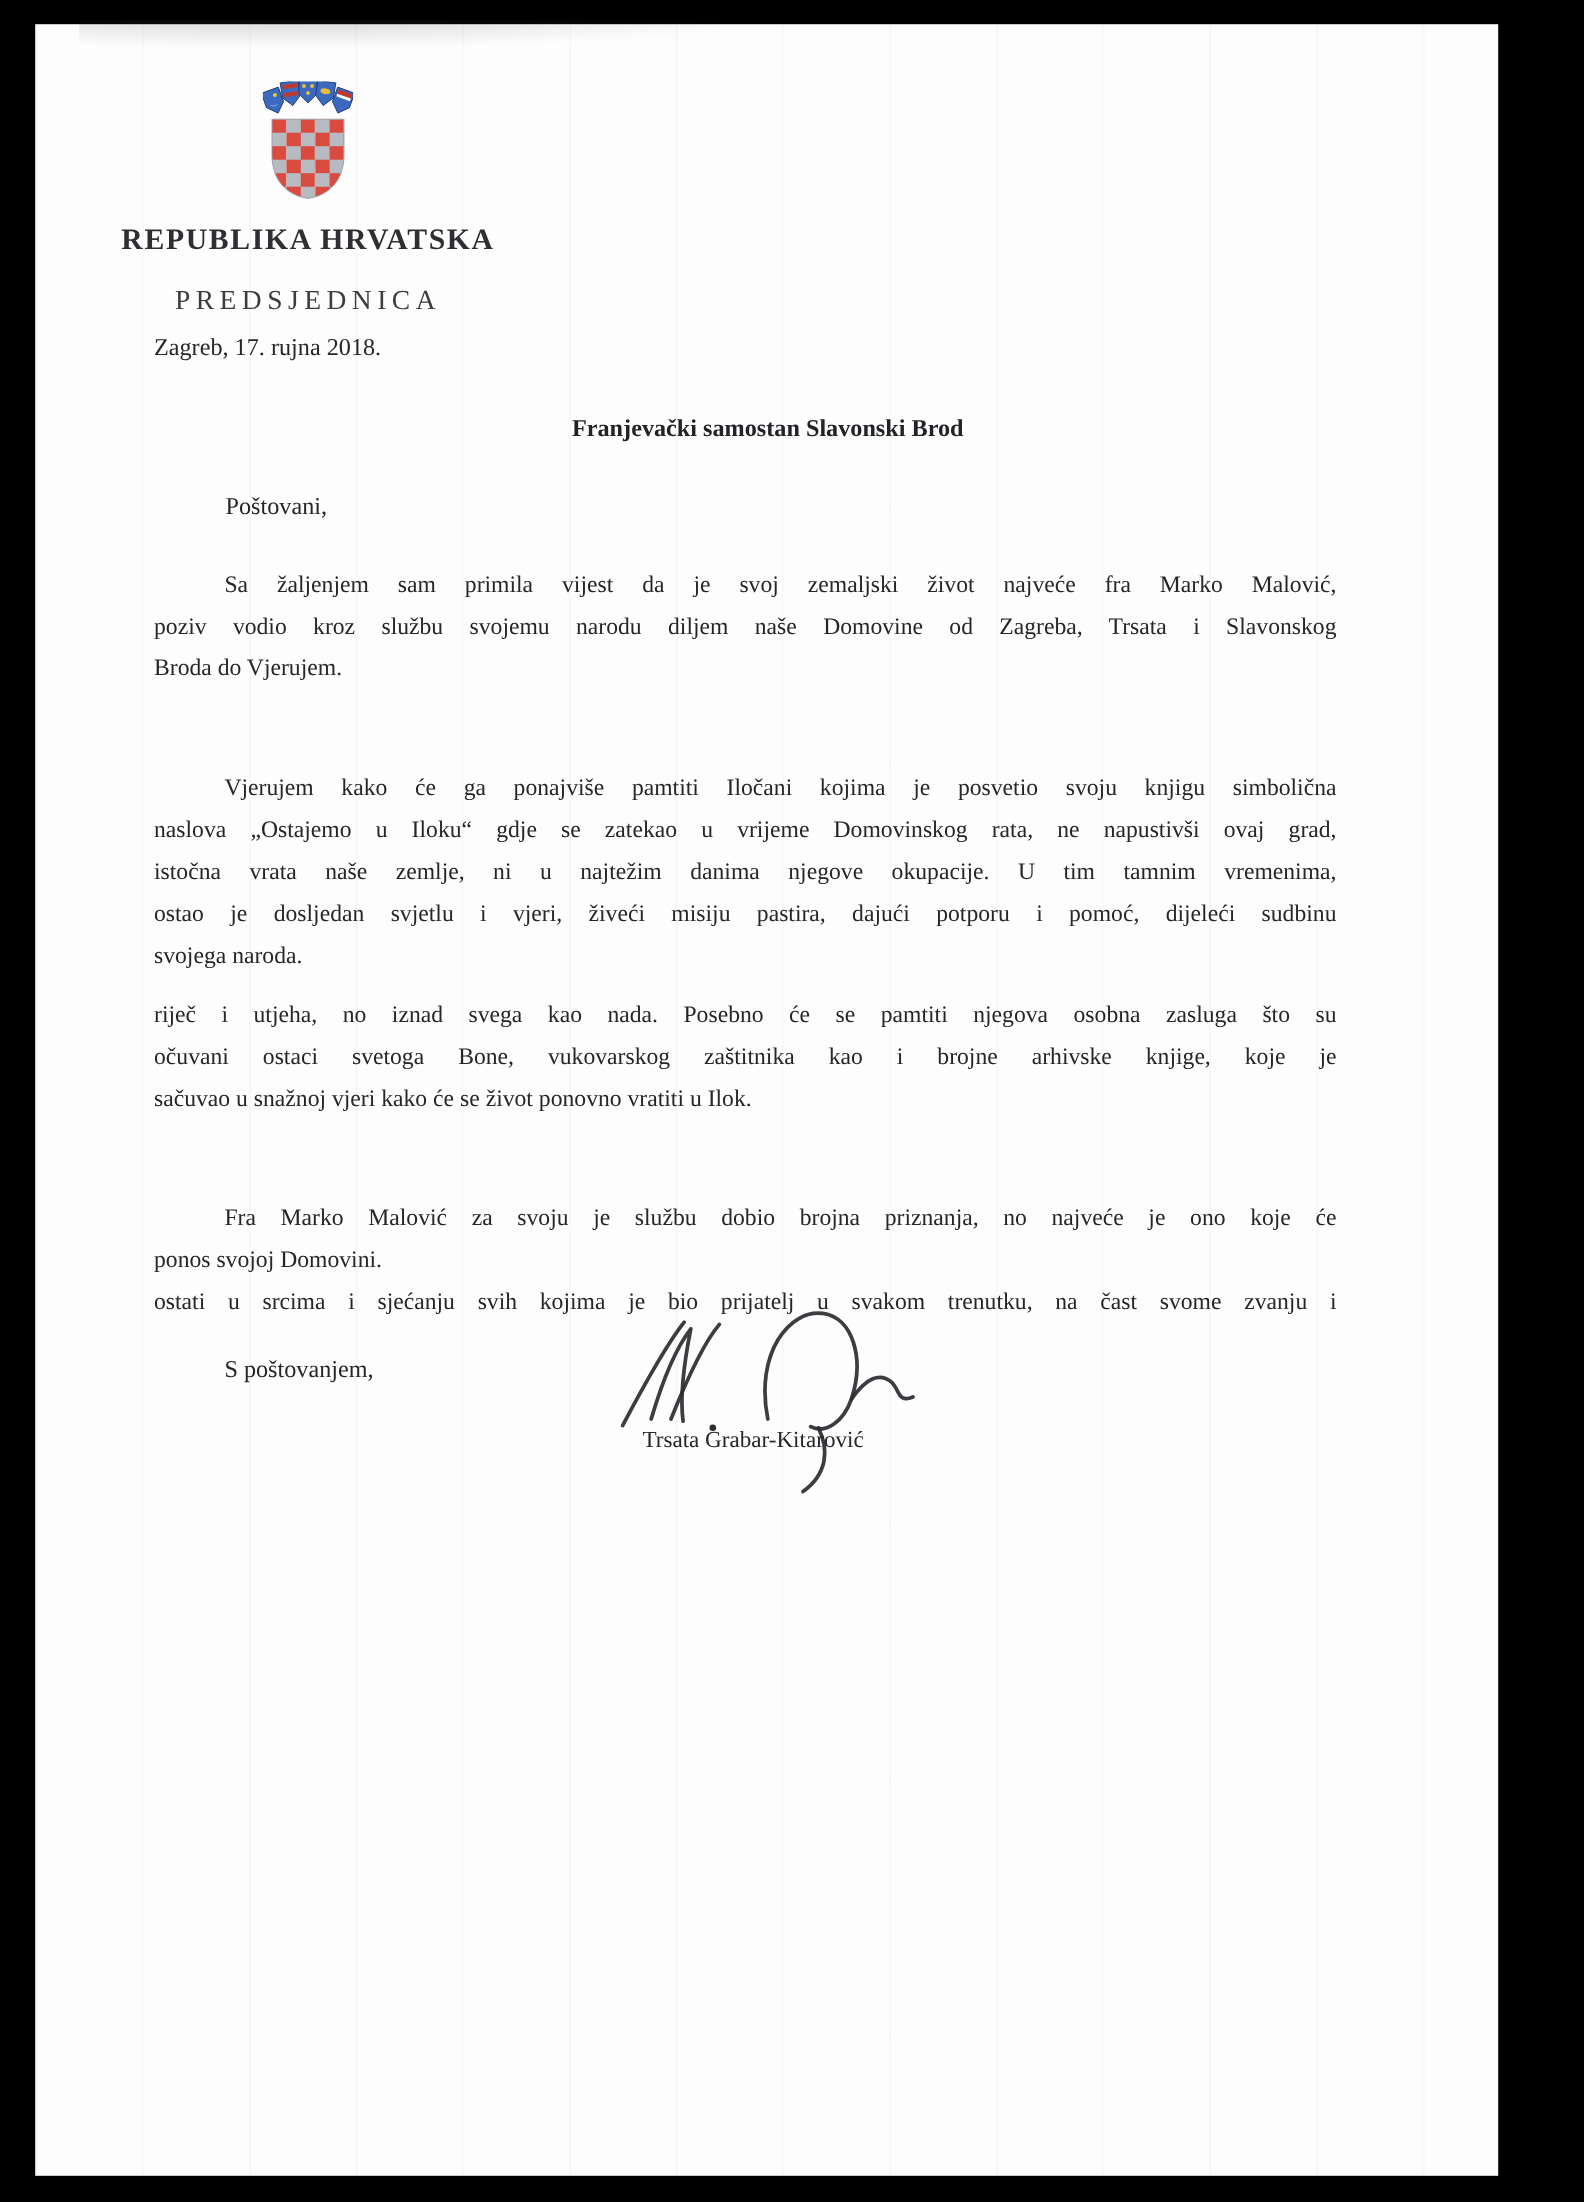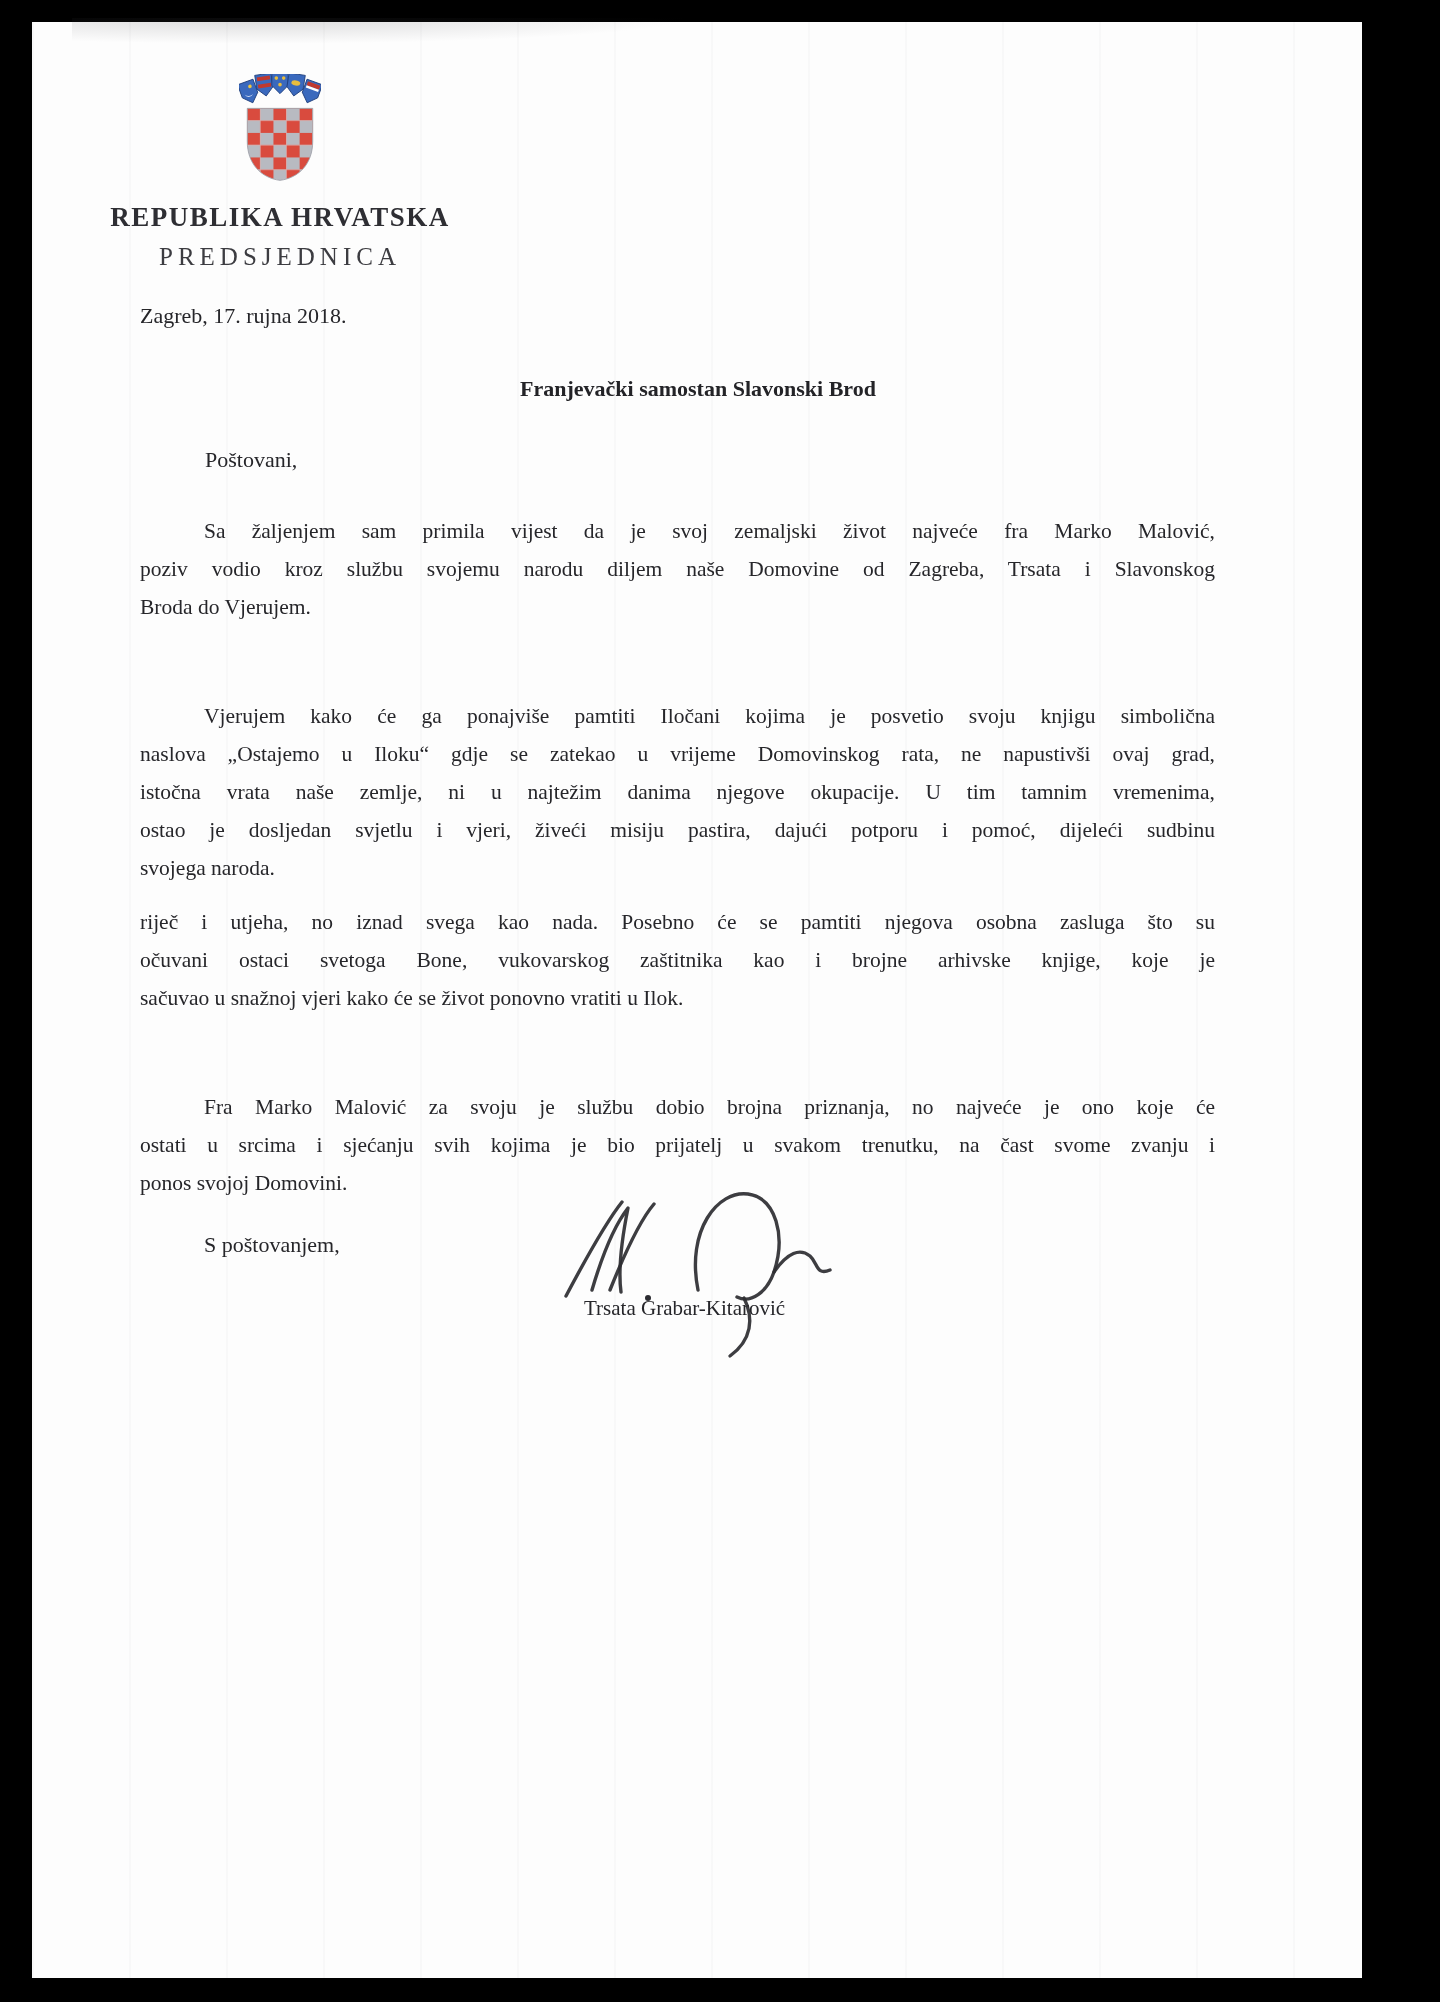--- a/index.html
+++ b/index.html
@@ -38,21 +38,21 @@
     text-align:center;
   }
   .crest{ display:block; margin:0 auto 20px auto; width:82px; height:108px; }
   .crownShield{ fill:var(--crown-blue); stroke:#1d3c78; stroke-width:1; }
   .shieldOutline{ stroke:#9a9da6; stroke-width:1; }
   .country{
     font-size:27px; font-weight:bold; letter-spacing:1.5px;
     color:#2e2e33; white-space:nowrap;
   }
   .office{
-    margin-top:10px;
+    margin-top:27px;
     font-size:25px; letter-spacing:5px;
     color:#3c3c41; white-space:nowrap;
   }
   .dateline{
     position:absolute; left:108px; top:281px;
     font-size:22px; color:var(--ink); white-space:nowrap;
   }
   .addressee{
     position:absolute; left:488px; top:354px;
     font-size:22px; font-weight:bold; color:#232327; white-space:nowrap;
@@ -159,22 +159,22 @@
         <div class="line">ostao je dosljedan svjetlu i vjeri, živeći misiju pastira, dajući potporu i pomoć, dijeleći sudbinu</div>
         <div class="line last">svojega naroda.</div>
       </div>
       <div class="para">
         <div class="line">riječ i utjeha, no iznad svega kao nada. Posebno će se pamtiti njegova osobna zasluga što su</div>
         <div class="line">očuvani ostaci svetoga Bone, vukovarskog zaštitnika kao i brojne arhivske knjige, koje je</div>
         <div class="line last">sačuvao u snažnoj vjeri kako će se život ponovno vratiti u Ilok.</div>
       </div>
       <div class="para">
         <div class="line first">Fra Marko Malović za svoju je službu dobio brojna priznanja, no najveće je ono koje će</div>
+        <div class="line last">ponos svojoj Domovini.</div>
         <div class="line">ostati u srcima i sjećanju svih kojima je bio prijatelj u svakom trenutku, na čast svome zvanju i</div>
-        <div class="line last">ponos svojoj Domovini.</div>
       </div>
     </div>
 
   <div class="closing">S poštovanjem,</div>
 
   <svg class="signature" viewBox="0 0 300 185" aria-hidden="true">
     <path d="M18,118 C36,84 58,44 74,24"></path>
     <path d="M44,112 C54,78 66,48 80,30 C74,60 70,92 73,114"></path>
     <path d="M62,112 C78,72 94,40 106,26"></path>
     <circle cx="100" cy="120" r="3" fill="#2c2c31" stroke="none"></circle>

